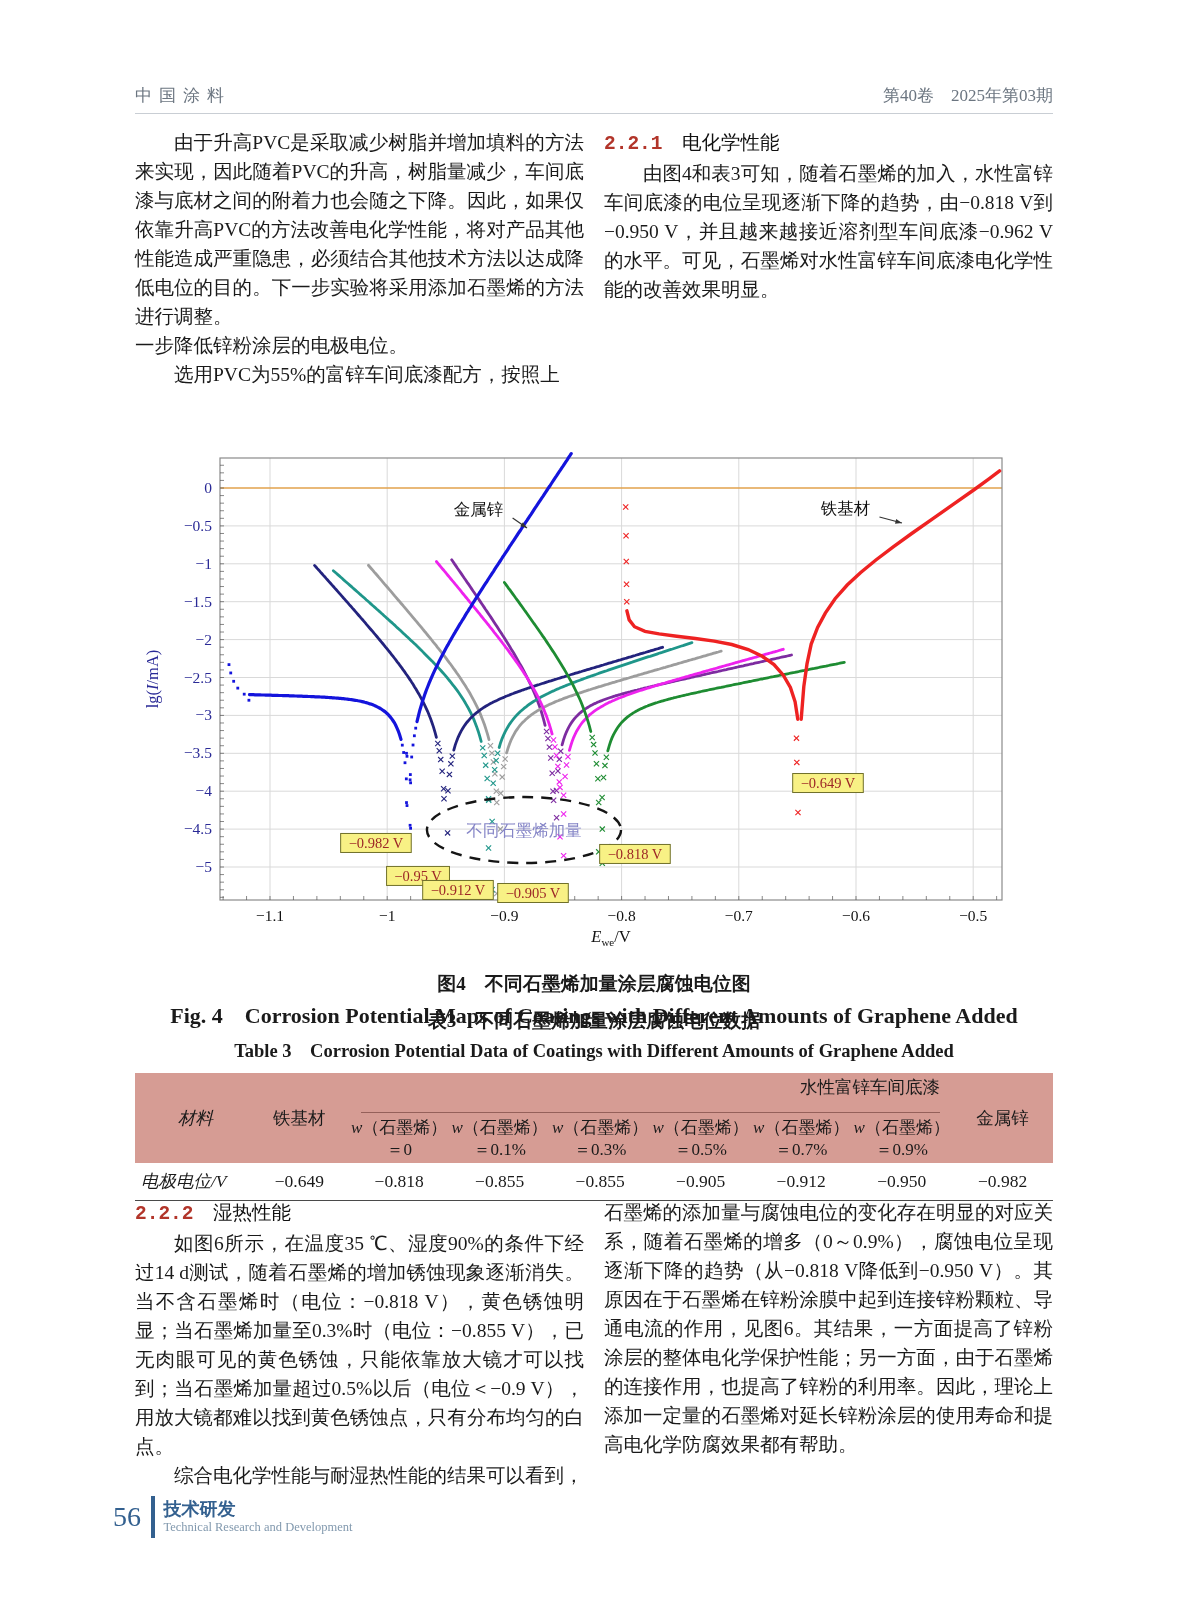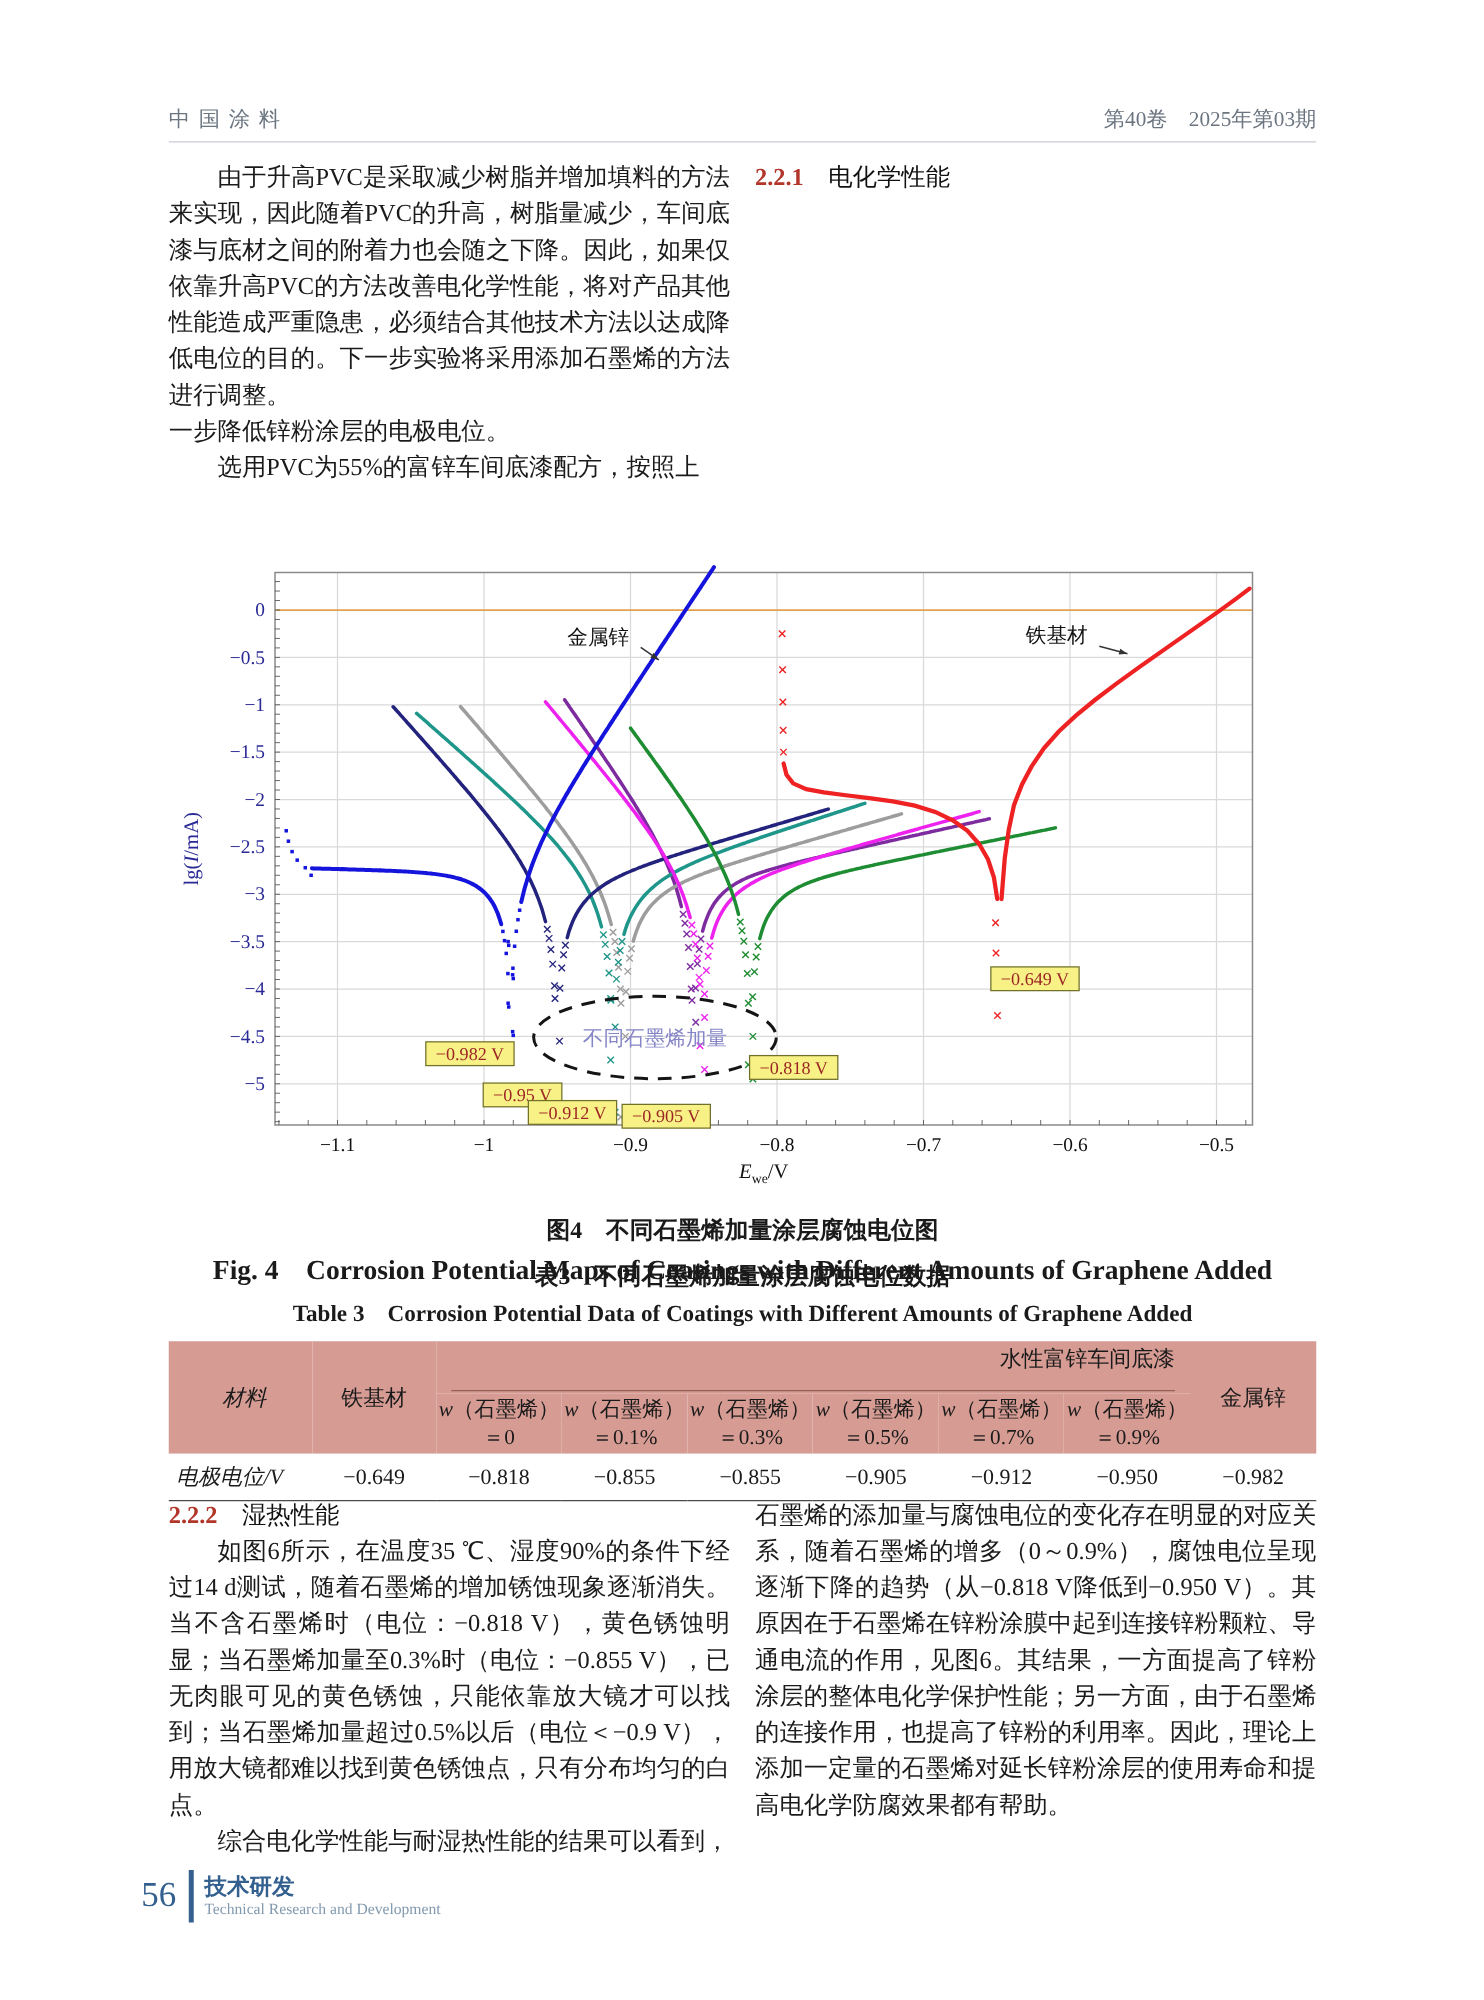--- a/index.html
+++ b/index.html
@@ -10,21 +10,21 @@
   .hdr .jn{letter-spacing:7px;}
   .hdr-rule{position:absolute;left:135px;right:134px;top:113px;border-top:1.6px solid #c9ced4;}
   
   .cols{position:absolute;left:135px;width:918px;display:flex;gap:20px;}
   .cols.top{top:128px;}
   .cols.bottom{top:1198px;}
   .col{width:449px;font-size:19.5px;line-height:29px;text-align:justify;}
   .par{margin:0;}
   .ind{text-indent:2em;}
   .sec-main{font-family:"Liberation Sans",sans-serif;font-weight:bold;color:#b2352a;font-size:19.5px;}
-  .sec-num{font-family:Liberation Serif, serif;font-weight:bold;color:#b2352a;}
+  .sec-num{font-family:Liberation Mono, monospace;font-weight:bold;color:#b2352a;}
   .sec-title{color:#111;}
   
   .figwrap{position:absolute;left:135px;top:437px;width:918px;}
   .figsvg{display:block;margin:0 auto;}
   .figcap-cn{margin-top:6px;text-align:center;font-weight:bold;font-size:19px;}
   .figcap-en{text-align:center;font-weight:bold;font-size:22px;margin-top:4px;}
   
   .tblwrap{position:absolute;left:135px;top:1008px;width:918px;}
   .tblcap-cn{text-align:center;font-weight:bold;font-size:19px;}
   .tblcap-en{text-align:center;font-weight:bold;font-size:18.5px;margin-top:4px;}
@@ -57,20 +57,21 @@
   <div class="hdr-rule"></div>
 
   <div class="cols top">
     <div class="col">
       <p class="par ind">由于升高PVC是采取减少树脂并增加填料的方法来实现，因此随着PVC的升高，树脂量减少，车间底漆与底材之间的附着力也会随之下降。因此，如果仅依靠升高PVC的方法改善电化学性能，将对产品其他性能造成严重隐患，必须结合其他技术方法以达成降低电位的目的。下一步实验将采用添加石墨烯的方法进行调整。</p>
       <p class="par">一步降低锌粉涂层的电极电位。</p>
       <p class="par ind">选用PVC为55%的富锌车间底漆配方，按照上</p>
     </div>
     <div class="col">
       <p class="par"><span class="sec-num">2.2.1</span>　<span class="sec-title">电化学性能</span></p>
+      <p class="par ind">由图4和表3可知，随着石墨烯的加入，水性富锌车间底漆的电位呈现逐渐下降的趋势，由−0.818 V到−0.950 V，并且越来越接近溶剂型车间底漆−0.962 V的水平。可见，石墨烯对水性富锌车间底漆电化学性能的改善效果明显。</p>
     </div>
   </div>
 
   <div class="figwrap">
     <svg id="chart-svg" class="figsvg" width="905" height="528" viewBox="0 0 905 528">
         <line x1="128" y1="21" x2="128" y2="463" stroke="#d9d9d9" stroke-width="1"></line>
         <line x1="245.2000000000001" y1="21" x2="245.2000000000001" y2="463" stroke="#d9d9d9" stroke-width="1"></line>
         <line x1="362.4000000000001" y1="21" x2="362.4000000000001" y2="463" stroke="#d9d9d9" stroke-width="1"></line>
         <line x1="479.6000000000001" y1="21" x2="479.6000000000001" y2="463" stroke="#d9d9d9" stroke-width="1"></line>
         <line x1="596.8000000000002" y1="21" x2="596.8000000000002" y2="463" stroke="#d9d9d9" stroke-width="1"></line>

